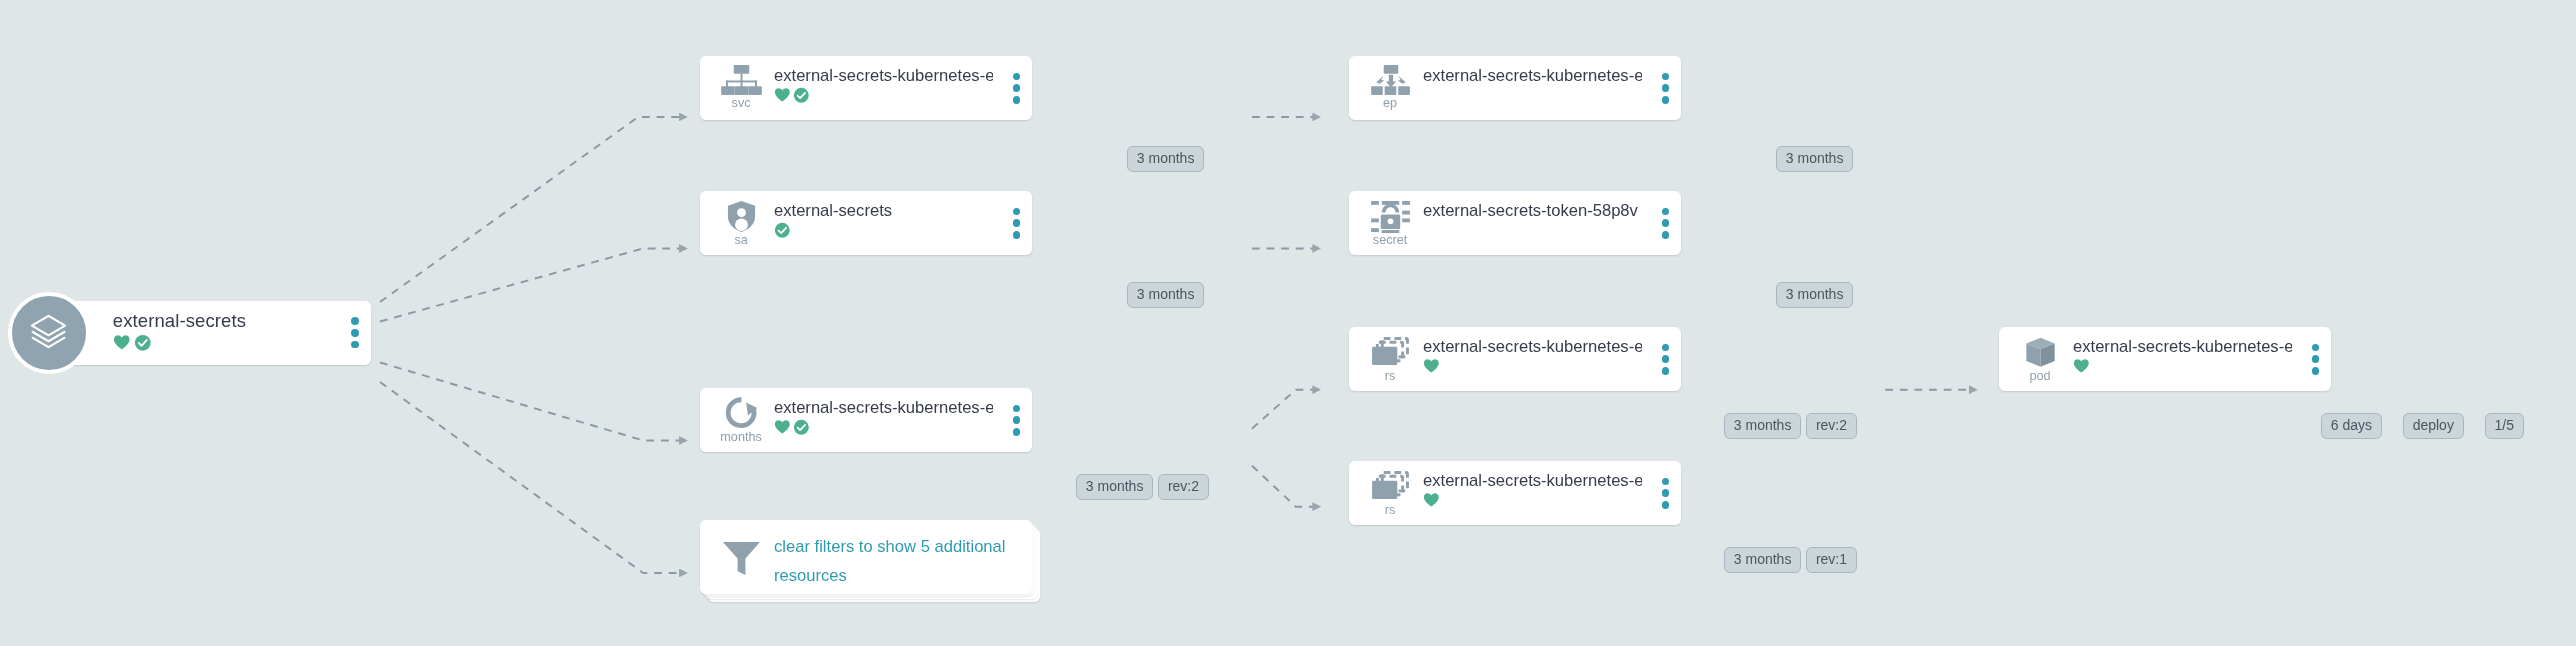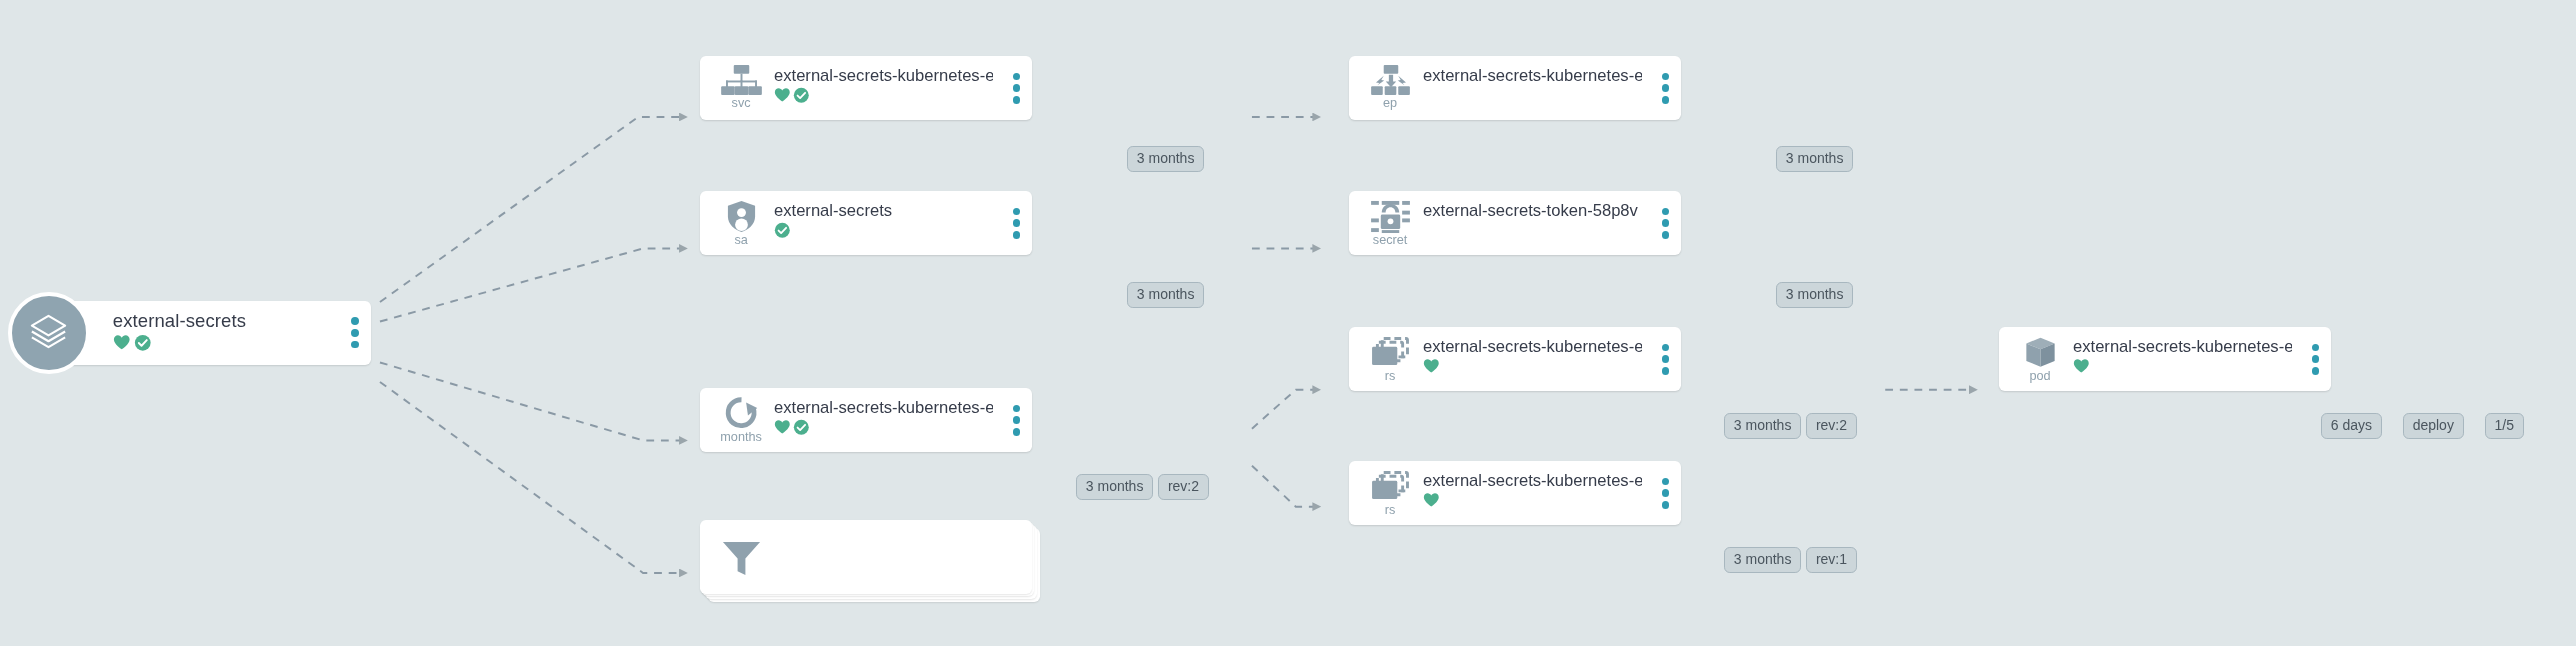--- a/index.html
+++ b/index.html
@@ -301,20 +301,24 @@
   <div class="filter-node" style="left:700px;top:520px;">
     <div class="layer l3"></div>
     <div class="layer l2"></div>
     <div class="layer l1"></div>
     <div class="layer l0"></div>
     <div class="filter-icon">
       <svg width="43" height="41" viewBox="0 0 44 42">
         <path d="M3 4 H41 L26 21 V38 L18 34 V21 Z" fill="#8fa1ad"></path>
       </svg>
     </div>
+    <div class="filter-text">
+      <div>clear filters to show 5 additional</div>
+      <div>resources</div>
+    </div>
   </div>
 
   <div class="node" style="left:1349px;top:56px;">
     <div class="kind-icon">
       <svg width="47" height="31" viewBox="0 0 48 32">
         <g fill="#8fa1ad">
           <rect x="17" y="0" width="15" height="9" rx="1"></rect>
           <path d="M22.3 10 h4.4 v7 h3.2 L24.5 23 L19.1 17 h3.2 z"></path>
           <path d="M17 11 L9 18 L12.5 18.5 L10.5 21 L17.5 16 L14.5 15.5 Z"></path>
           <path d="M32 11 L40 18 L36.5 18.5 L38.5 21 L31.5 16 L34.5 15.5 Z"></path>

